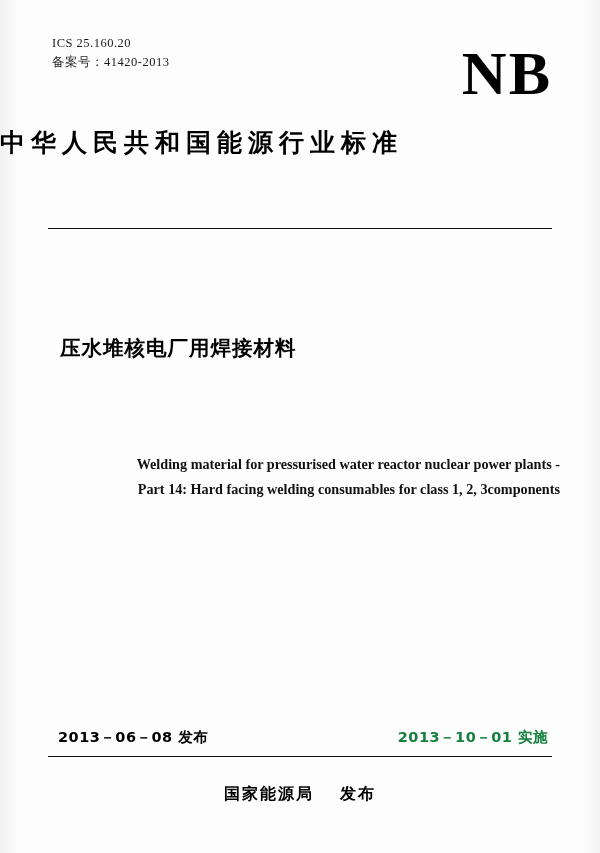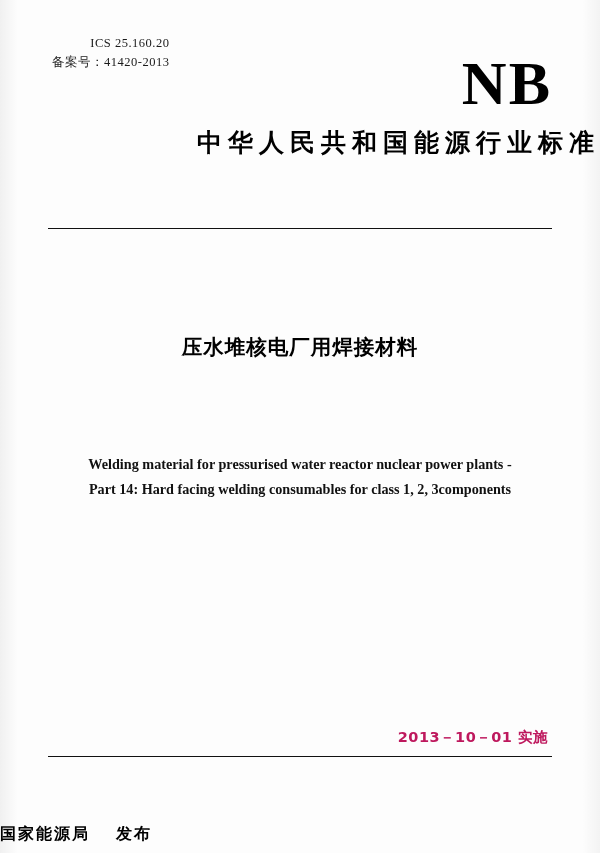--- a/index.html
+++ b/index.html
@@ -29,41 +29,40 @@
     left: 52px;
     top: 34px;
     font-family: "Liberation Serif", serif;
     font-size: 12.5px;
     line-height: 19px;
     letter-spacing: 0.5px;
     color: #1a1a1a;
   }
   .header-codes div {
     white-space: nowrap;
-    text-align: right;
   }
   .nb-logo {
     position: absolute;
     right: 48px;
-    top: 52px;
+    top: 42px;
     font-family: "Liberation Serif", serif;
     font-weight: bold;
     font-size: 62px;
     letter-spacing: 2px;
     color: #000000;
     line-height: 62px;
     margin-left: 16px;
   }
   
   .std-title {
     position: absolute;
     left: 0;
     right: 0;
     top: 126px;
-    text-align: right;
+    text-align: left;
     font-family: "DejaVu Sans", sans-serif;
     font-size: 25px;
     font-weight: bold;
     letter-spacing: 6px;
     color: #000;
   }
   .std-number {
     position: absolute;
     right: 52px;
     top: 180px;
@@ -79,22 +78,22 @@
     top: 228px;
     height: 0;
     border-top: 1.6px solid #111;
   }
   
   .main-title {
     position: absolute;
     left: 60px;
     right: 60px;
     top: 330px;
-    text-align: center;
-    font-family: Liberation Serif, serif;
+    text-align: left;
+    font-family: Liberation Sans, sans-serif;
     font-weight: bold;
     font-size: 20.5px;
     line-height: 35px;
     letter-spacing: 1px;
     color: #000;
   }
   .main-title div {
     white-space: nowrap;
   }
   .en-title {
@@ -104,61 +103,62 @@
     top: 452px;
     text-align: center;
     font-family: "Liberation Serif", serif;
     font-weight: bold;
     font-size: 14.2px;
     line-height: 25px;
     color: #111;
   }
   .en-title div {
     white-space: nowrap;
+    text-align: right;
   }
   
   .issue-date {
     position: absolute;
     left: 58px;
     top: 728px;
     font-family: "DejaVu Sans", sans-serif;
     font-size: 14.5px;
     font-weight: bold;
     letter-spacing: 0.5px;
     color: #000;
   }
   .effect-date {
     position: absolute;
     right: 52px;
     top: 728px;
     font-family: "DejaVu Sans", sans-serif;
     font-size: 14.5px;
     font-weight: bold;
     letter-spacing: 0.5px;
-    color: #be185d;
+    color: #15803d;
   }
   .footer-rule {
     position: absolute;
     left: 48px;
     right: 48px;
     top: 756px;
     height: 0;
     border-top: 1.6px solid #111;
   }
   .issuer {
     position: absolute;
     left: 0;
     right: 0;
     top: 784px;
+    text-align: center;
     font-family: "DejaVu Sans", sans-serif;
     font-size: 16px;
     font-weight: bold;
     letter-spacing: 2px;
     color: #000;
-    margin-top: 40px;
   }
   .issuer .gap {
     display: inline-block;
     width: 26px;
   }
   
   .edge-shade {
     position: absolute;
     top: 0;
     bottom: 0;
@@ -190,20 +190,21 @@
 
   <div class="main-title">
     <div>压水堆核电厂用焊接材料</div>
   </div>
 
   <div class="en-title">
     <div>Welding material for pressurised water reactor nuclear power plants -</div>
     <div>Part 14: Hard facing welding consumables for class 1, 2, 3components</div>
   </div>
 
+  <div class="issue-date">2013－06－08 发布</div>
   <div class="effect-date">2013－10－01 实施</div>
 
   <div class="footer-rule"></div>
 
   <div class="issuer">
     <span>国家能源局</span><span class="gap"></span><span>发布</span>
   </div>
 
 </div>
 

